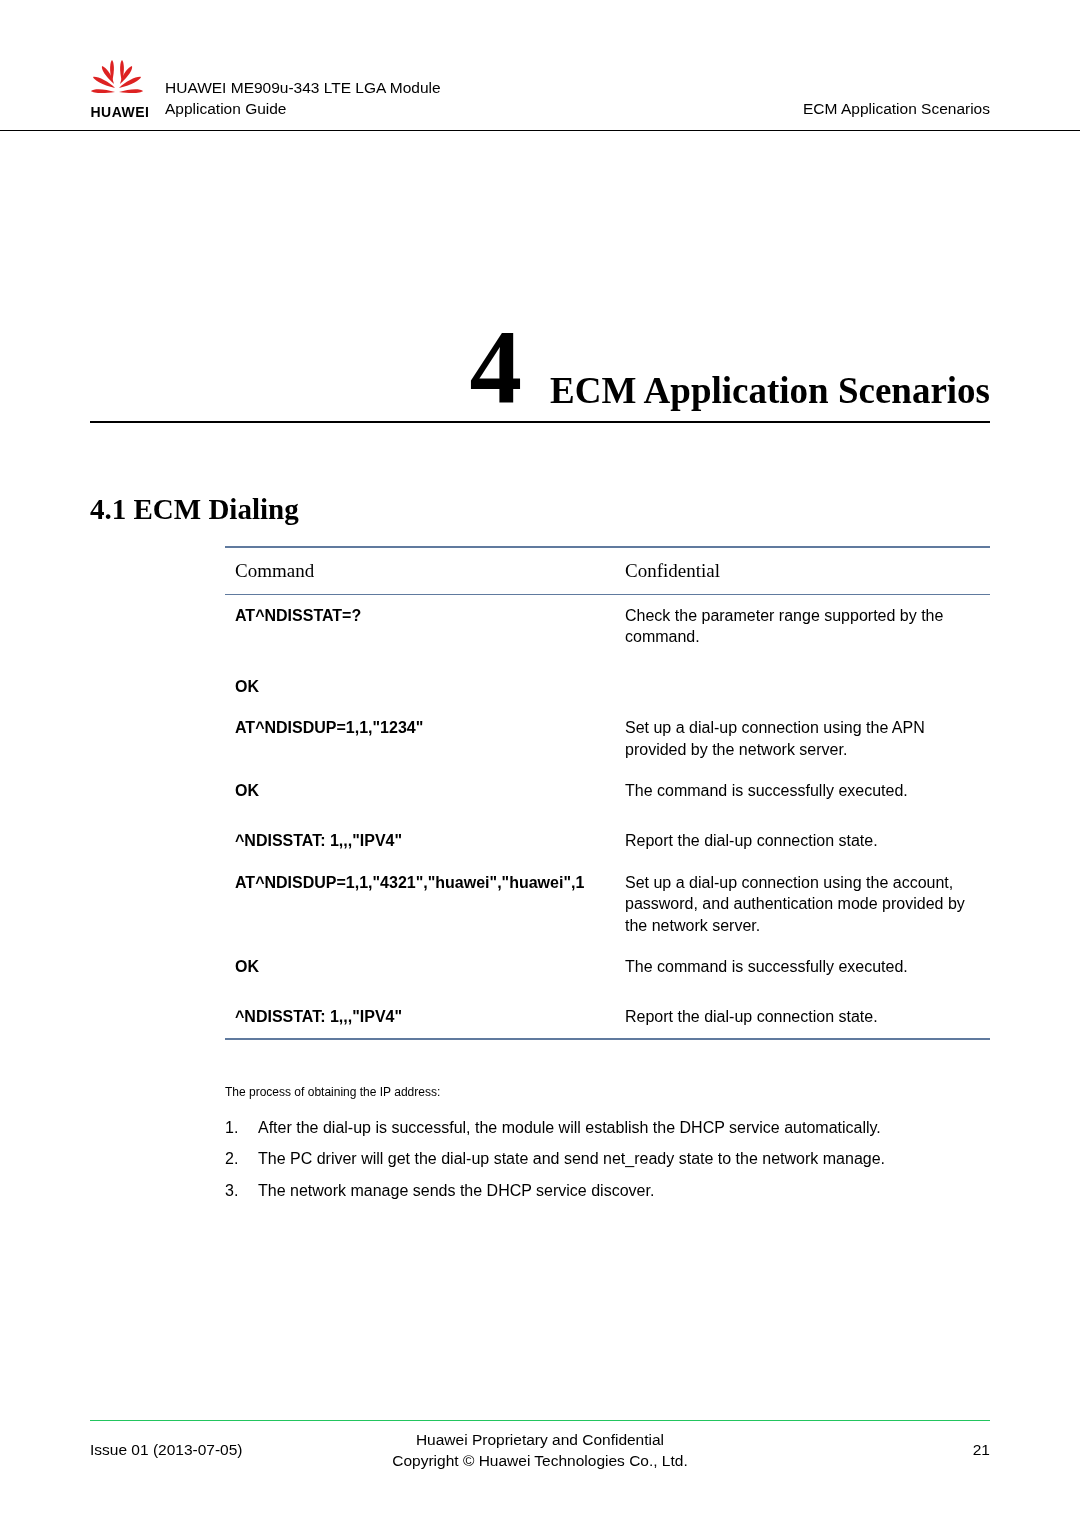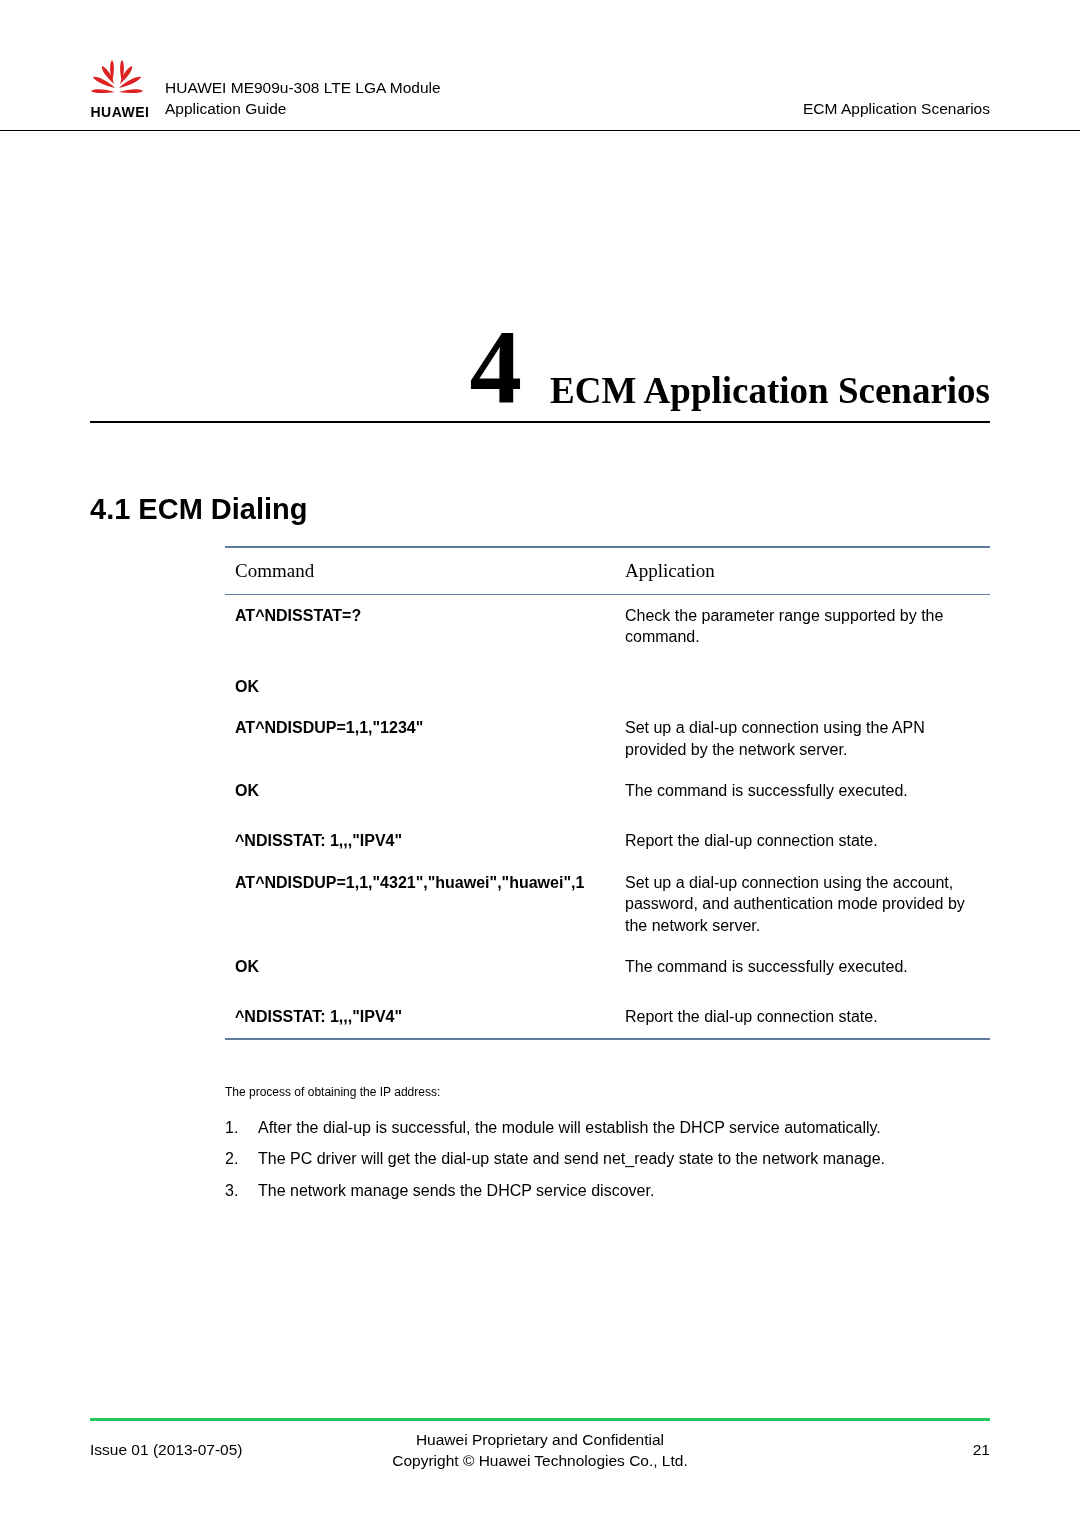--- a/index.html
+++ b/index.html
@@ -63,21 +63,21 @@
     }
     .chapter-title {
       font-family: Garamond, "Times New Roman", serif;
       font-size: 37px;
       font-weight: bold;
     }
     .section1 {
       margin: 70px 90px 0 90px;
     }
     .h2 {
-      font-family: Liberation Sans, sans-serif;
+      font-family: Liberation Serif, serif;
       font-size: 29px;
       font-weight: bold;
     }
     .h3 {
       font-family: Garamond, "Times New Roman", serif;
       font-size: 25px;
       margin-top: 15px;
     }
     .h3 .num {
       font-weight: normal;
@@ -137,21 +137,21 @@
       flex-shrink: 0;
     }
     .process-list .txt {
       flex: 1;
     }
     .footer {
       position: absolute;
       bottom: 55px;
       left: 90px;
       right: 90px;
-      border-top: 3px solid #22c55e;
+      border-top: 1px solid #22c55e;
       display: flex;
       align-items: center;
       padding-top: 8px;
       font-size: 15.5px;
     }
     .footer-left {
       flex: 1;
     }
     .footer-center {
       flex: 2;
@@ -176,39 +176,39 @@
         <path d="M27 22 C36 14 40 7 39 4 C35 5 29 13 27 22 Z" transform="translate(3,2)"></path>
         <path d="M27 25 C14 22 6 17 5 14 C9 13 20 18 27 25 Z" transform="translate(-2,3)"></path>
         <path d="M27 25 C40 22 48 17 49 14 C45 13 34 18 27 25 Z" transform="translate(2,3)"></path>
         <path d="M27 29 C14 31 5 30 3 28 C6 25 18 26 27 29 Z" transform="translate(-2,3)"></path>
         <path d="M27 29 C40 31 49 30 51 28 C48 25 36 26 27 29 Z" transform="translate(2,3)"></path>
       </g>
     </svg>
     <div class="logo-text">HUAWEI</div>
   </div>
   <div class="header-titles">
-    <div>HUAWEI ME909u-308 LTE LGA Module</div>
+    <div>HUAWEI ME909u-343 LTE LGA Module</div>
     <div>Application Guide</div>
   </div>
   <div class="header-right">ECM Application Scenarios</div>
 </div>
 
 <div class="chapter-head">
   <span class="chapter-num">4</span>
   <span class="chapter-title">ECM Application Scenarios</span>
 </div>
 
 <div class="section1">
   <div class="h2">4.1 ECM Dialing</div>
 
   <table class="cmd-table">
     <thead>
       <tr>
         <th>Command</th>
-        <th>Application</th>
+        <th>Confidential</th>
       </tr>
     </thead>
     <tbody>
       <tr>
         <td class="cmd">AT^NDISSTAT=?</td>
         <td>Check the parameter range supported by the command.</td>
       </tr>
       <tr class="gap">
         <td class="cmd">OK</td>
         <td></td>

